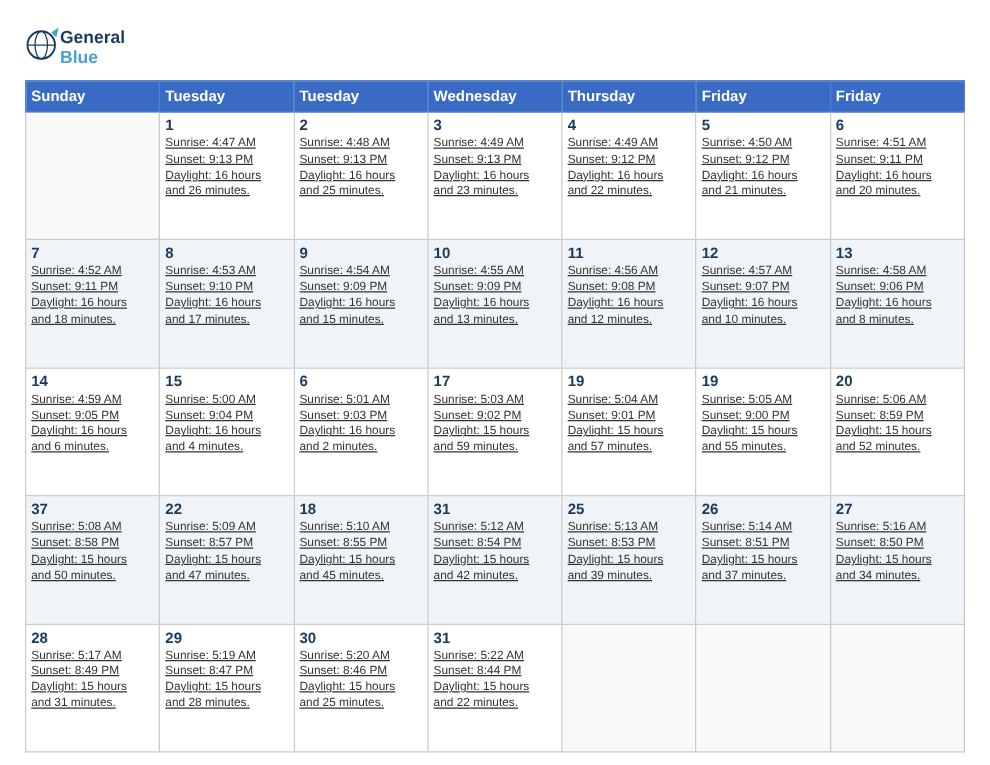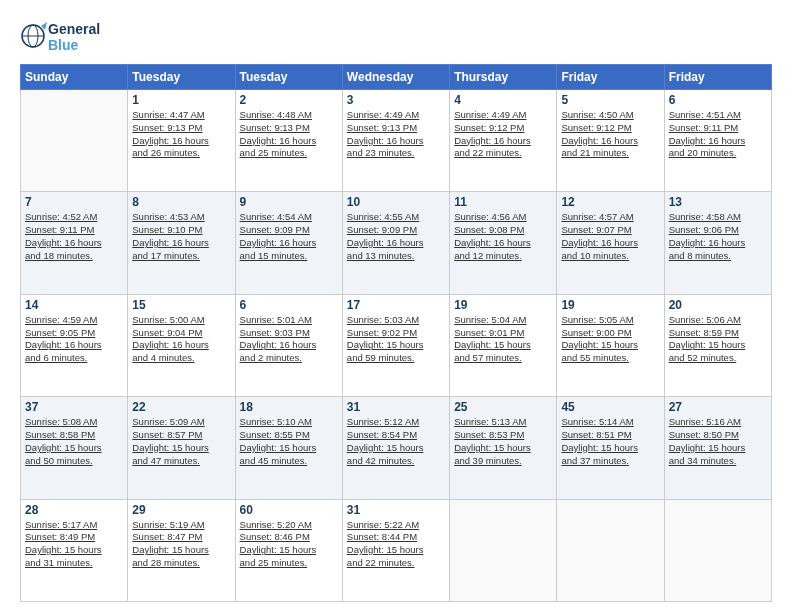--- a/index.html
+++ b/index.html
@@ -229,39 +229,39 @@
           </td>
           <td>
             <span class="day-number">31</span>
             <div class="cell-info">Sunrise: 5:12 AM<br>Sunset: 8:54 PM<br>Daylight: 15 hours<br>and 42 minutes.</div>
           </td>
           <td>
             <span class="day-number">25</span>
             <div class="cell-info">Sunrise: 5:13 AM<br>Sunset: 8:53 PM<br>Daylight: 15 hours<br>and 39 minutes.</div>
           </td>
           <td>
-            <span class="day-number">45</span>
+            <span class="day-number">26</span>
             <div class="cell-info">Sunrise: 5:14 AM<br>Sunset: 8:51 PM<br>Daylight: 15 hours<br>and 37 minutes.</div>
           </td>
           <td>
             <span class="day-number">27</span>
             <div class="cell-info">Sunrise: 5:16 AM<br>Sunset: 8:50 PM<br>Daylight: 15 hours<br>and 34 minutes.</div>
           </td>
         </tr>
         <tr>
           <td>
             <span class="day-number">28</span>
             <div class="cell-info">Sunrise: 5:17 AM<br>Sunset: 8:49 PM<br>Daylight: 15 hours<br>and 31 minutes.</div>
           </td>
           <td>
             <span class="day-number">29</span>
             <div class="cell-info">Sunrise: 5:19 AM<br>Sunset: 8:47 PM<br>Daylight: 15 hours<br>and 28 minutes.</div>
           </td>
           <td>
-            <span class="day-number">60</span>
+            <span class="day-number">30</span>
             <div class="cell-info">Sunrise: 5:20 AM<br>Sunset: 8:46 PM<br>Daylight: 15 hours<br>and 25 minutes.</div>
           </td>
           <td>
             <span class="day-number">31</span>
             <div class="cell-info">Sunrise: 5:22 AM<br>Sunset: 8:44 PM<br>Daylight: 15 hours<br>and 22 minutes.</div>
           </td>
           <td class="empty-cell"></td>
           <td class="empty-cell"></td>
           <td class="empty-cell"></td>
         </tr>

